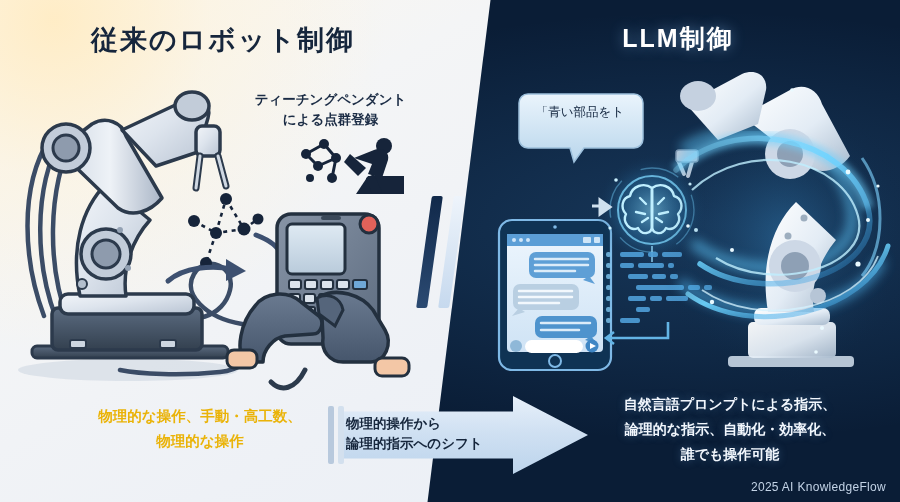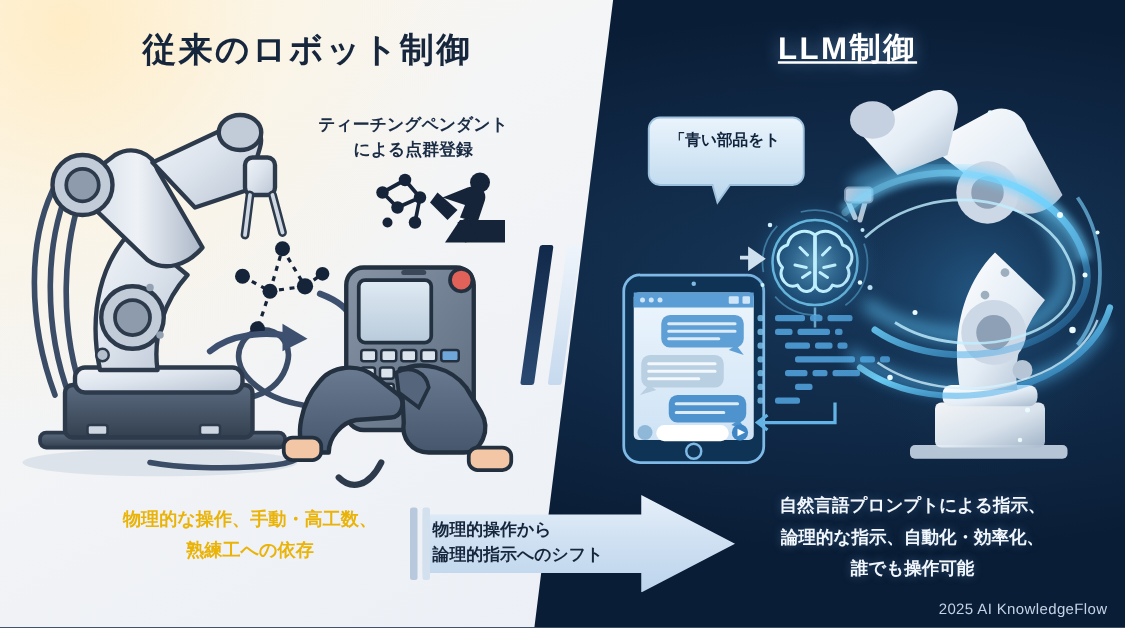--- a/index.html
+++ b/index.html
@@ -35,27 +35,26 @@
   
   .slash{ position:absolute; border-radius:2px; transform:skewX(-8deg); }
   .slash.dark { left:424px; top:196px; width:11px; height:112px;
                 background:linear-gradient(180deg,#11294a,#2b4a72); }
   .slash.light{ left:446px; top:196px; width:11px; height:112px;
                 background:linear-gradient(180deg,#eef4fb,#c6d9ee); }
 
   
   .title-left{
     position:absolute; left:0; top:22px; width:446px; text-align:center;
-    font-size:27px; font-weight:bold; color:#16263c; letter-spacing:2px;margin-left:23px;
+    font-size:27px; font-weight:bold; color:#16263c; letter-spacing:2px;
   }
   .title-right{
     position:absolute; left:456px; top:22px; width:444px; text-align:center;
     font-size:25px; font-weight:bold; color:#ffffff; letter-spacing:2px;
     text-shadow:0 0 14px rgba(140,200,255,.45);
-    text-decoration:underline;
   }
 
   
   .pendant-note{
     position:absolute; left:228px; top:90px; width:205px; text-align:center;
     font-size:13.5px; font-weight:bold; line-height:1.5; color:#1b2c45;
   }
 
   
   .left-art{ position:absolute; left:10px; top:78px; width:250px; height:310px; }
@@ -65,21 +64,21 @@
 
   
   .tablet-art{ position:absolute; left:495px; top:218px; width:120px; height:155px; }
   .brain-art { position:absolute; left:592px; top:150px; width:120px; height:120px; }
   .code-art  { position:absolute; left:606px; top:250px; width:115px; height:95px; }
   .rrobot-art{ position:absolute; left:672px; top:50px; width:228px; height:345px; }
   .bubble-art{ position:absolute; left:518px; top:92px; width:126px; height:72px; }
 
   .bubble-text{
     position:absolute; left:524px; top:103px; width:112px; text-align:center;
-    font-size:12.5px; font-weight:bold; line-height:1.45; color:#11243d;
+    font-size:12.5px; font-weight:normal; line-height:1.45; color:#11243d;
   }
 
   
   .cap-left{
     position:absolute; left:40px; top:404px; width:320px; text-align:center;
     font-size:14.5px; font-weight:bold; line-height:1.75; color:#eab308;
   }
   .cap-right{
     position:absolute; left:565px; top:392px; width:330px; text-align:center;
     font-size:14px; font-weight:bold; line-height:1.8; color:#f2f7fd;
@@ -279,21 +278,21 @@
 
   <div class="title-left">従来のロボット制御</div>
 
   <div class="pendant-note">
     <div>ティーチングペンダント</div>
     <div>による点群登録</div>
   </div>
 
   <div class="cap-left">
     <div>物理的な操作、手動・高工数、</div>
-    <div>熟練工への依存</div>
+    <div>物理的な操作</div>
   </div>
 
   <div class="bubble-art">
     <svg viewBox="0 0 126 72" width="126" height="72">
       <defs>
         <linearGradient id="bub" x1="0" y1="0" x2="0" y2="1">
           <stop offset="0%" stop-color="#eaf4fc"></stop>
             <stop offset="100%" stop-color="#b9d6ec"></stop>
         </linearGradient>
       </defs>

